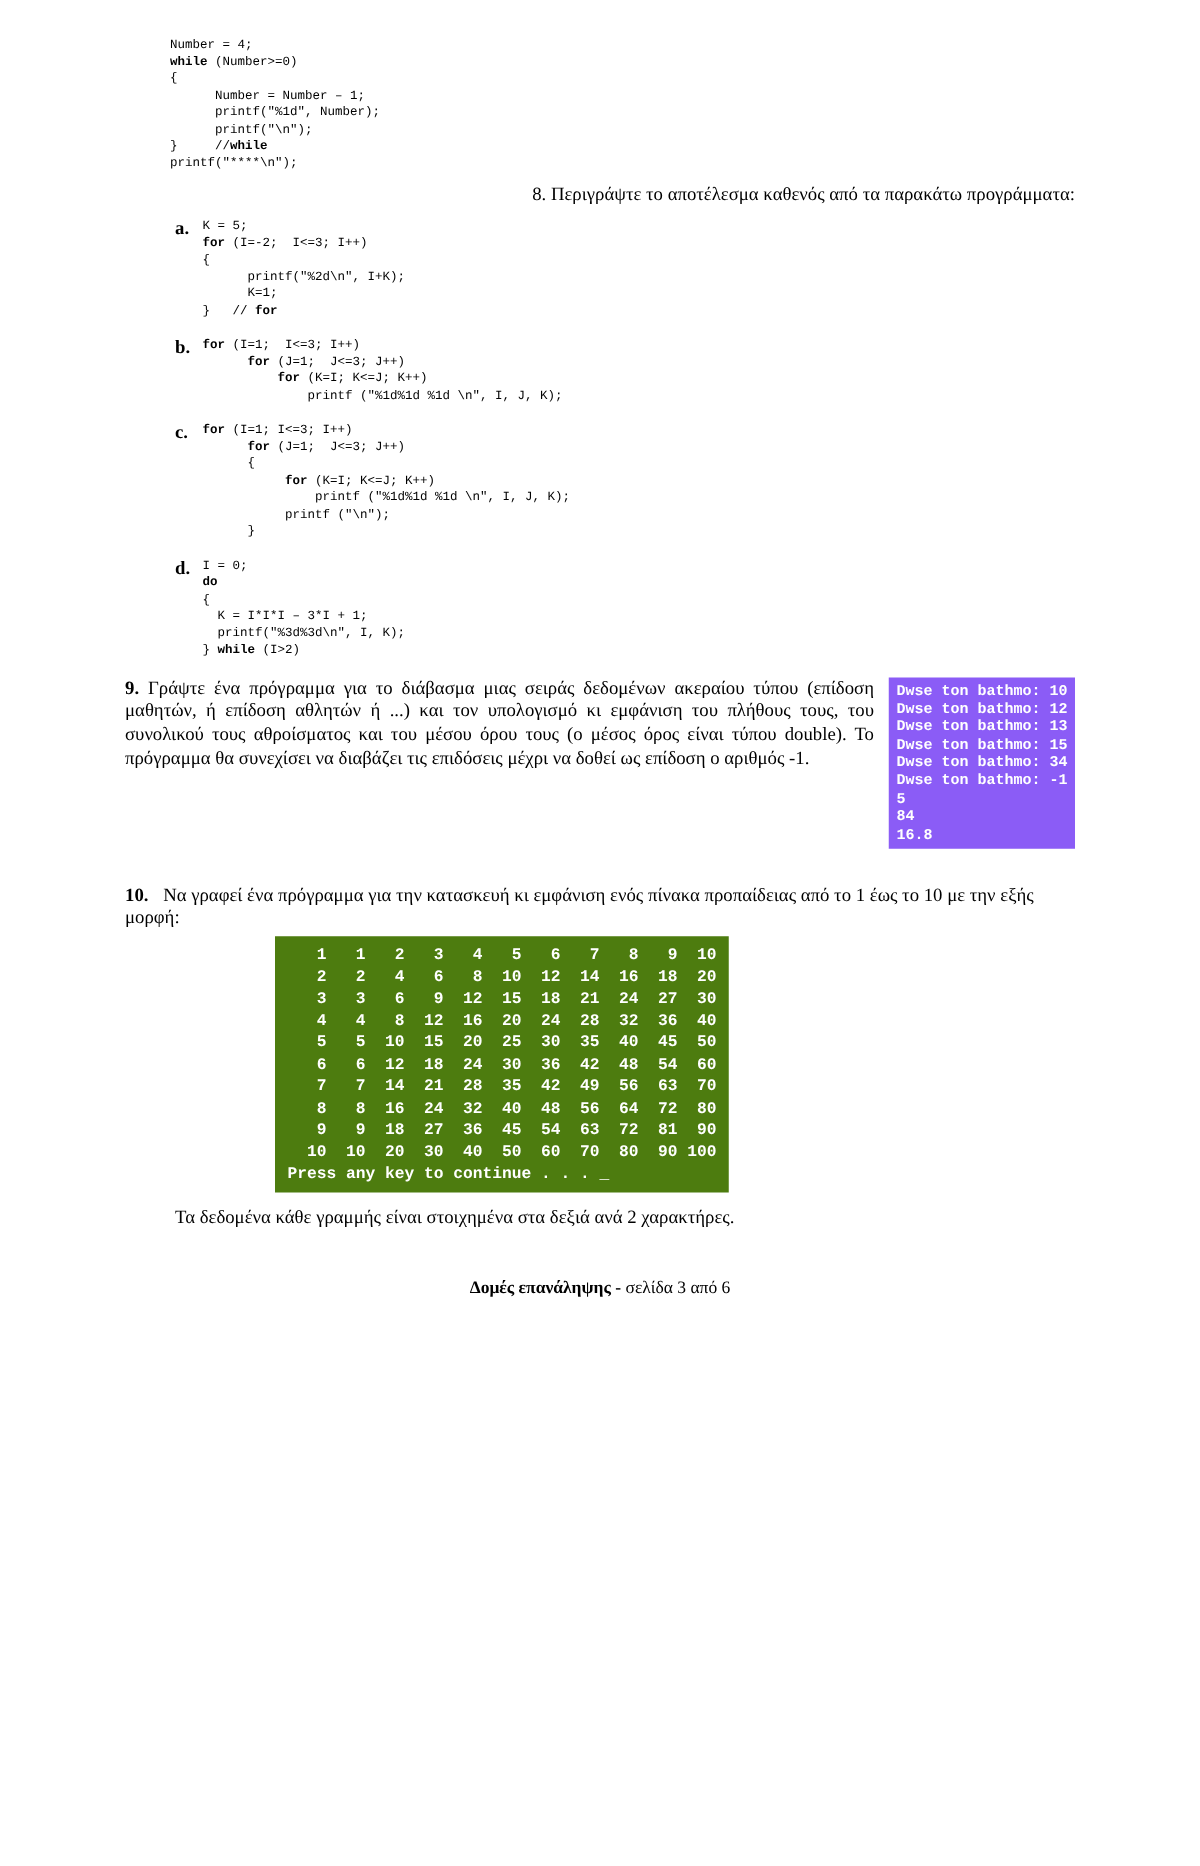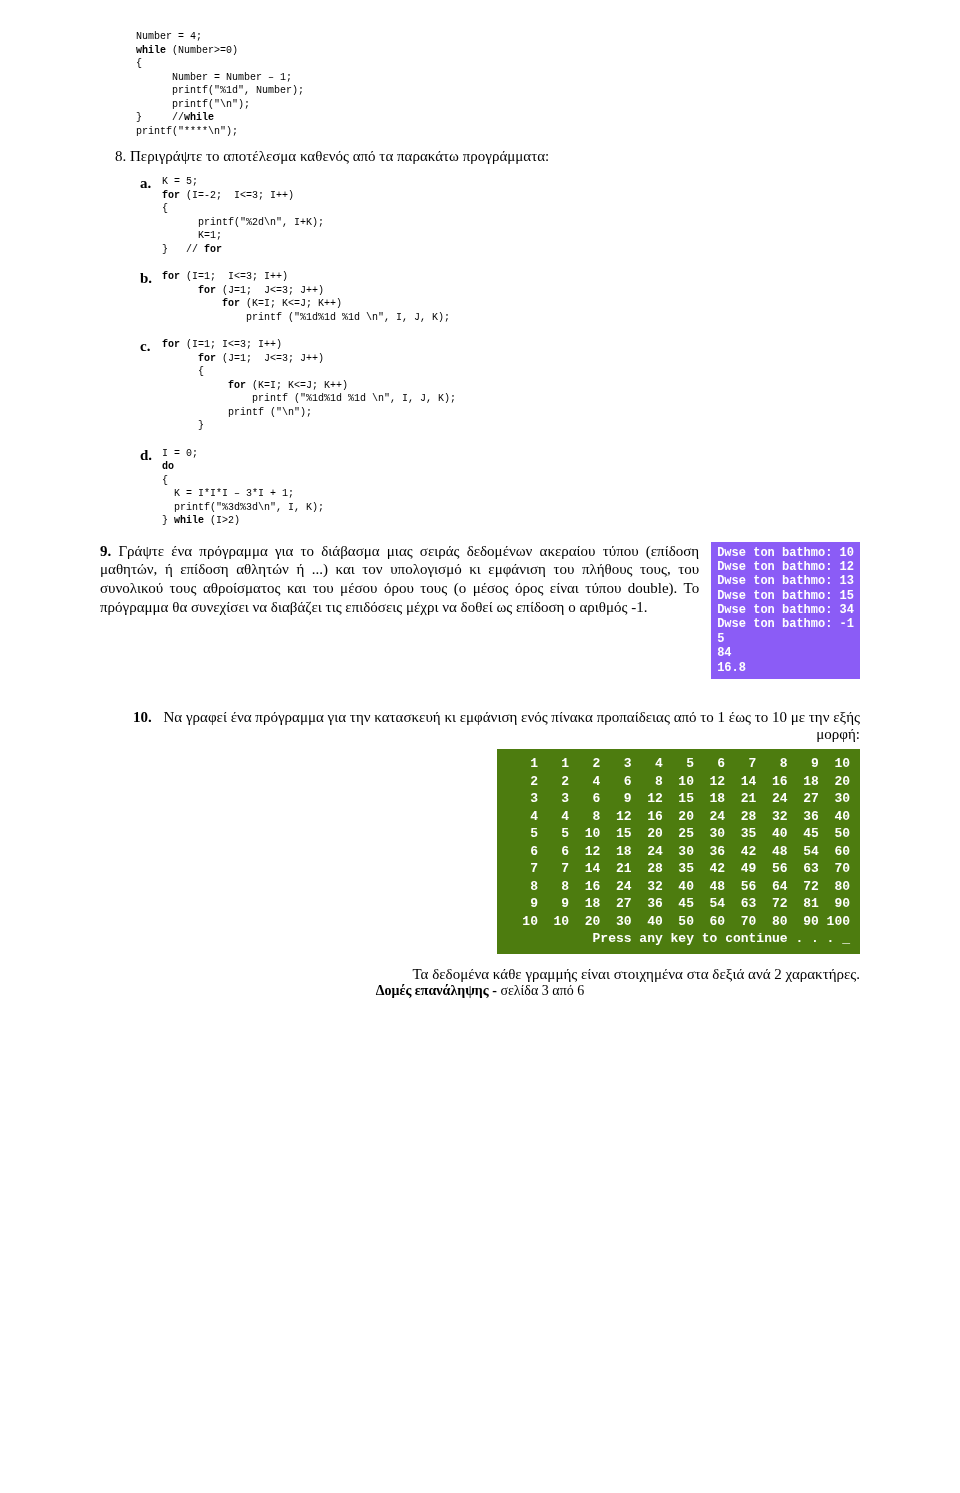--- a/index.html
+++ b/index.html
@@ -14,21 +14,21 @@
   }
   .code {
     font-family: "Courier New", monospace;
     white-space: pre;
     font-size: 10px;
     line-height: 1.35;
   }
   .code .kw { font-weight: bold; text-align: center; }
   .section-indent { margin-left: 40px; }
   .item-label { font-family: "Times New Roman", serif; font-weight: bold; display:inline-block; width:22px; vertical-align:top;}
-  .question { margin: 18px 0 6px 15px; }
+  .question { margin: 18px 0 6px 0; text-align: right; }
   .q8 { margin-top: 10px; }
   .q9wrap { display:flex; gap:12px; align-items:flex-start; margin-top:14px;}
   .q9text { flex:1; text-align: justify; line-height:1.25;}
   .terminal {
     background:#8b5cf6;
     color:#fff;
     font-family:"Courier New", monospace;
     font-size:12px;
     padding:4px 6px;
     white-space:pre;
@@ -41,22 +41,22 @@
     font-family:"Courier New", monospace;
     font-size:13px;
     padding:6px 10px;
     white-space:pre;
     line-height:1.35;
     display:inline-block;
     margin:6px 0 6px 120px;
     font-weight:bold;
   }
   .bottom-note { margin-top:6px; margin-left:40px;}
-  .footer { text-align:center; font-size:14px;}
-  .q10 { margin-top:30px;text-align:right;}
+  .footer { text-align:center; margin-top:40px; font-size:14px;}
+  .q10 { margin-top:30px;}
   .q9num, .q10num { font-weight:bold; }
 </style>
 </head>
 <body>
 
 <div class="code">      Number = 4;
       <span class="kw">while</span> (Number&gt;=0)
       {
             Number = Number – 1;
             printf("%1d", Number);

